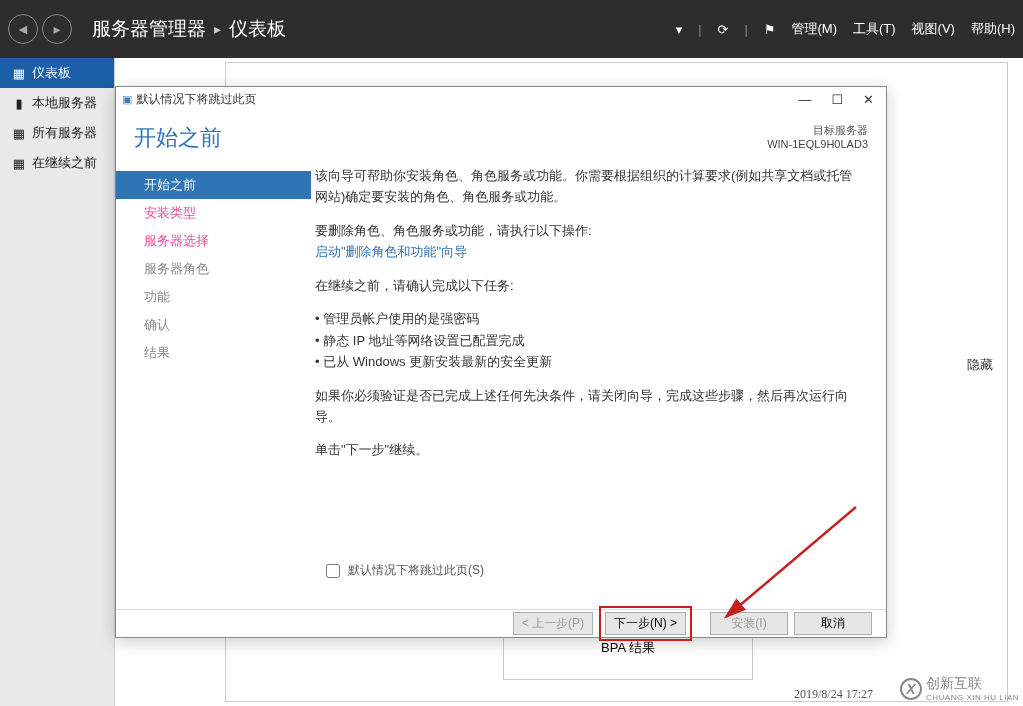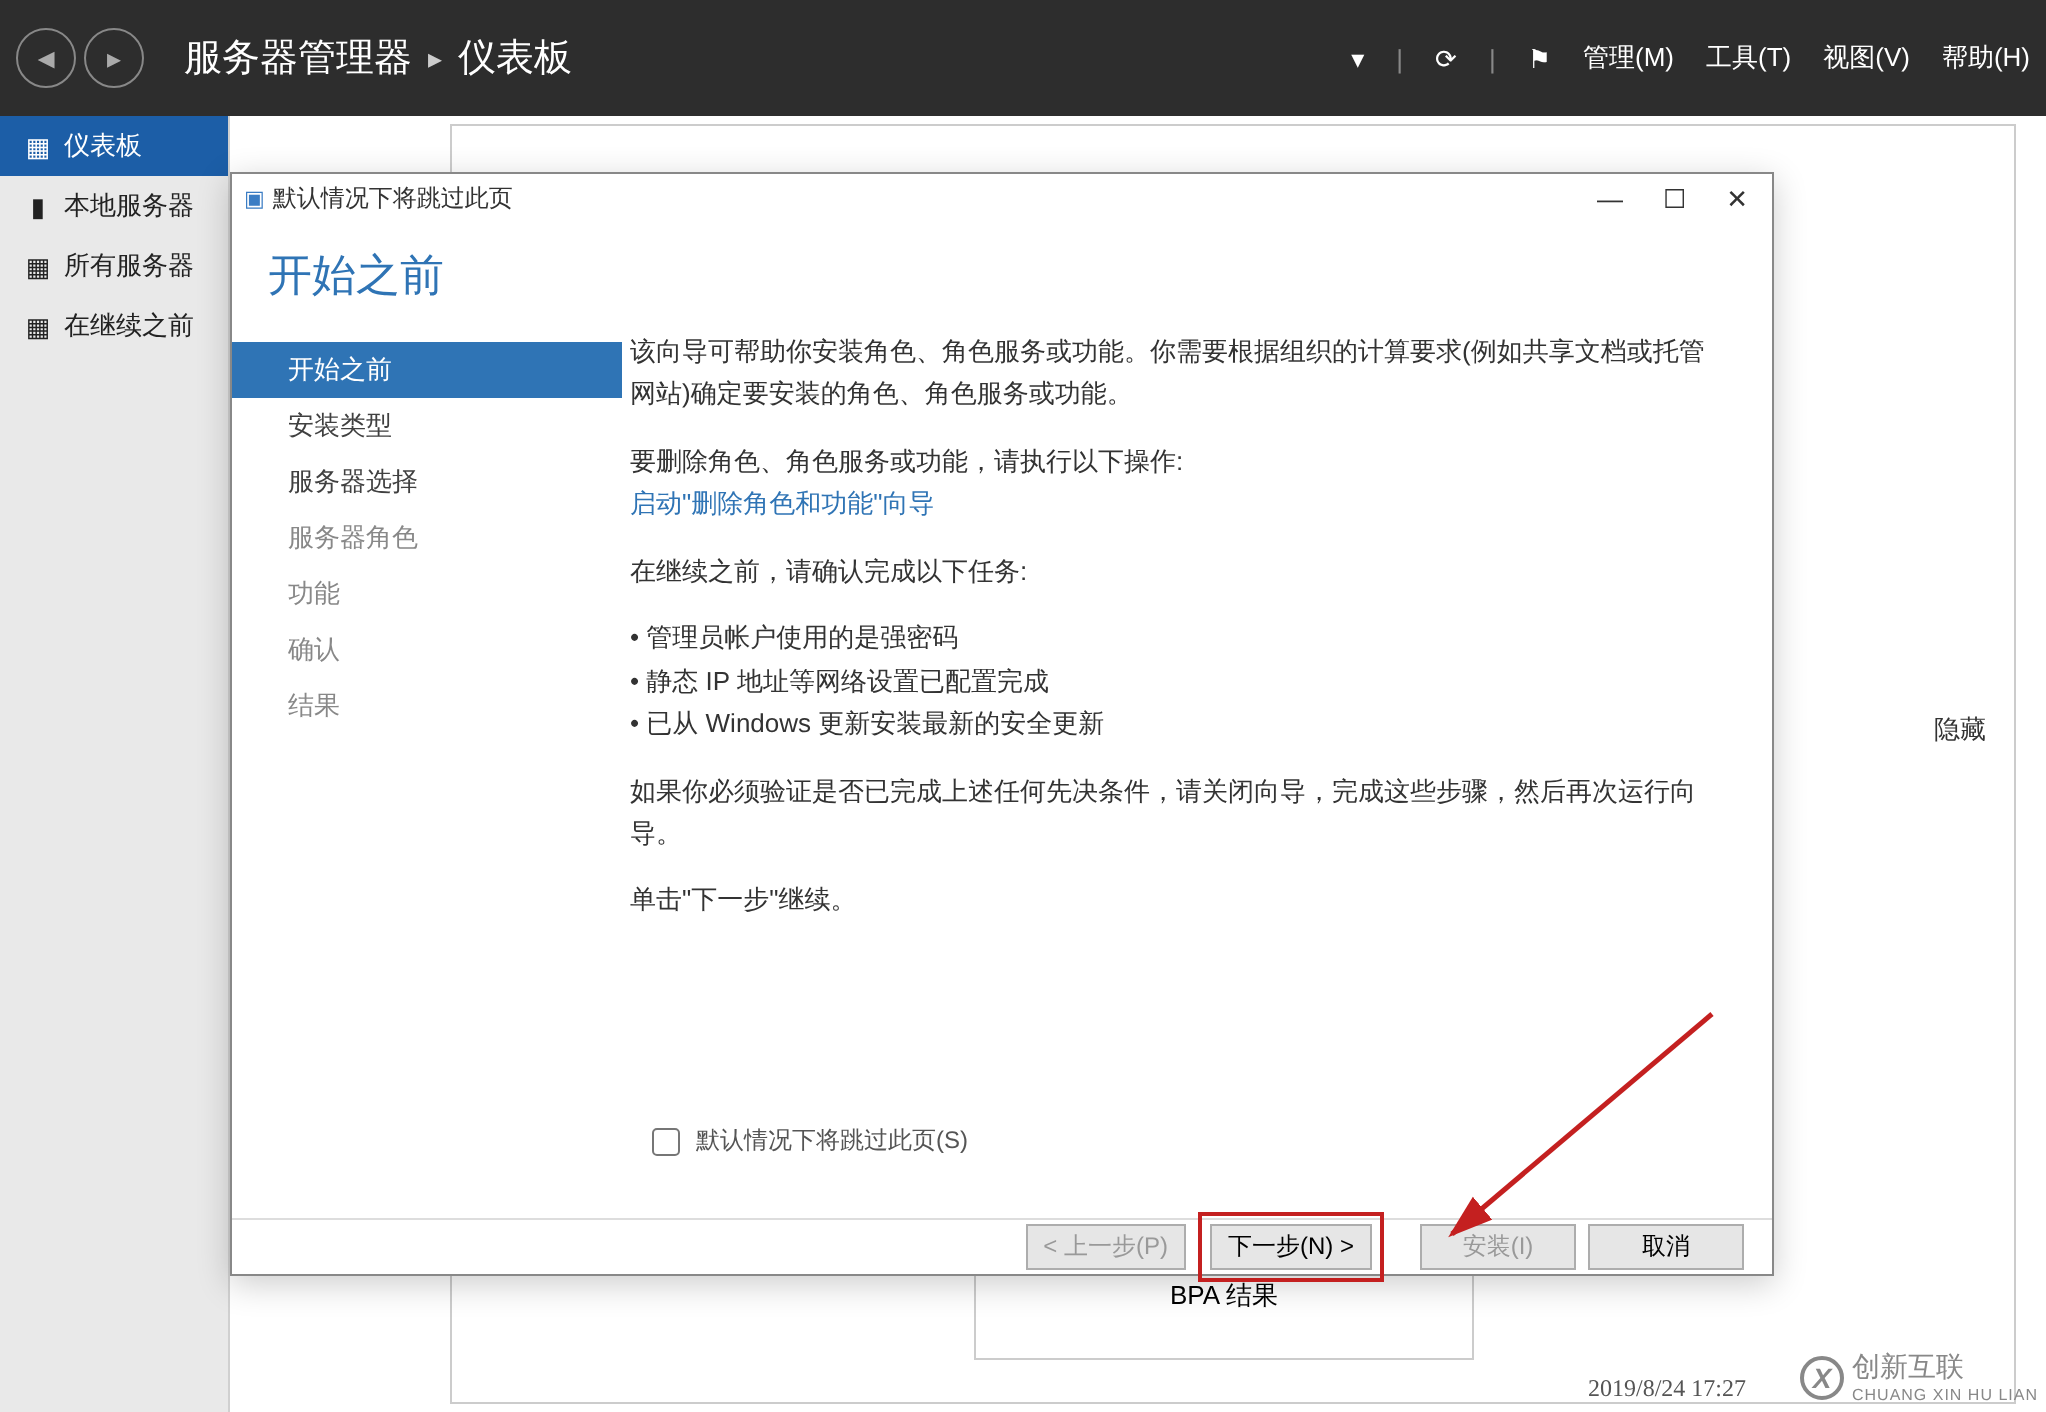--- a/index.html
+++ b/index.html
@@ -18,41 +18,41 @@
 
 .sidebar { position: absolute; left: 0; top: 58px; width: 115px; height: 648px; background: #e9e9e9; border-right: 1px solid #d0d0d0; }
 .sidebar-item { padding: 6px 8px 6px 12px; display: flex; align-items: center; gap: 6px; font-size: 13px; color: #222; cursor: pointer; }
 .sidebar-item.active { background: #1c5ea7; color: #fff; }
 .sb-icon { width: 14px; display: inline-block; text-align: center; }
 
 
 .main { position: absolute; left: 115px; top: 58px; right: 0; bottom: 0; background: #fff; }
 .content-border { position: absolute; left: 110px; top: 4px; width: 783px; height: 640px; border: 1px solid #ccc; background: #fff; }
 .hide-btn { position: absolute; right: 30px; top: 298px; font-size: 13px; color: #333; }
-.bpa-box { position: absolute; left: 372px; top: 576px; width: 250px; border: 1px solid #ccc; padding: 4px 8px 22px; text-align: center; font-size: 13px; }
+.bpa-box { position: absolute; left: 388px; top: 576px; width: 250px; border: 1px solid #ccc; padding: 4px 8px 22px; text-align: center; font-size: 13px; }
 .timestamp { position: absolute; right: 150px; bottom: 4px; font-size: 12px; color: #555; font-family: Liberation Serif, serif; }
 
 
 .dialog { position: absolute; left: 115px; top: 86px; width: 772px; height: 552px; background: #fff; border: 1px solid #888; box-shadow: 0 4px 16px rgba(0,0,0,.2); }
 .dlg-titlebar { height: 24px; display: flex; align-items: center; padding: 0 6px; }
 .dlg-titlebar .ico { color: #3b7dc4; margin-right: 4px; font-size: 11px; }
 .dlg-titlebar .title { font-size: 12px; color: #333; }
 .dlg-ctrls { margin-left: auto; display: flex; gap: 20px; font-size: 13px; color: #333; padding-right: 6px; }
 .dlg-ctrls span { cursor: pointer; font-family: "Segoe UI Symbol", sans-serif; }
 
 .dlg-header { display: flex; padding: 12px 18px 8px; }
 .dlg-heading { color: #2f74b5; font-size: 22px; font-weight: 400; flex: 1; }
 .target { text-align: right; font-size: 11px; color: #555; }
 .target .srv { color: #444; }
 
 .dlg-body { display: flex; height: 398px; }
 .steps { width: 195px; padding: 10px 0 0 0; }
 .step { padding: 5px 12px 5px 28px; font-size: 13px; color: #888; cursor: pointer; }
 .step.current { background: #2f74b5; color: #fff; }
-.step.enabled { color: #404040; }
+.step.enabled { color: #ec4899; }
 
 .dlg-content { flex: 1; padding: 4px 22px 0 4px; font-size: 13px; color: #333; line-height: 1.65; }
 .dlg-content p { margin-bottom: 12px; }
 .dlg-content a { color: #2f74b5; text-decoration: none; }
 .dlg-content ul { list-style: none; margin: 0 0 12px 0; }
 .dlg-content ul li::before { content: "• "; }
 
 .skip-row { position: absolute; left: 210px; top: 475px; display: flex; align-items: center; gap: 8px; font-size: 12px; color: #555; }
 .skip-row input { width: 14px; height: 14px; }
 
@@ -129,20 +129,24 @@
     <span class="title">默认情况下将跳过此页</span>
     <div class="dlg-ctrls">
       <span>—</span>
       <span>☐</span>
       <span>✕</span>
     </div>
   </div>
 
   <div class="dlg-header">
     <div class="dlg-heading">开始之前</div>
+    <div class="target">
+      <span>目标服务器</span><br>
+      <span class="srv">WIN-1EQL9H0LAD3</span>
+    </div>
   </div>
 
   <div class="dlg-body">
     <div class="steps">
       <div class="step current">开始之前</div>
       <div class="step enabled">安装类型</div>
       <div class="step enabled">服务器选择</div>
       <div class="step">服务器角色</div>
       <div class="step">功能</div>
       <div class="step">确认</div>

